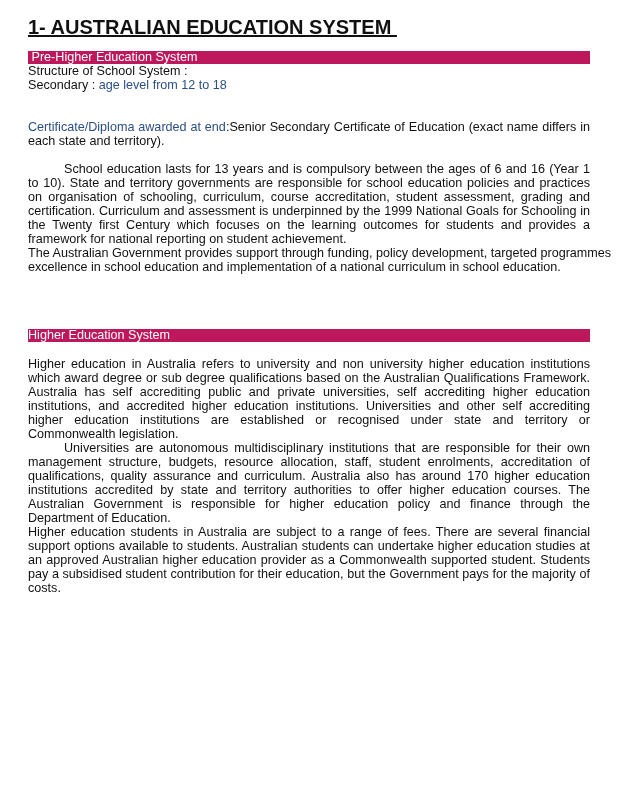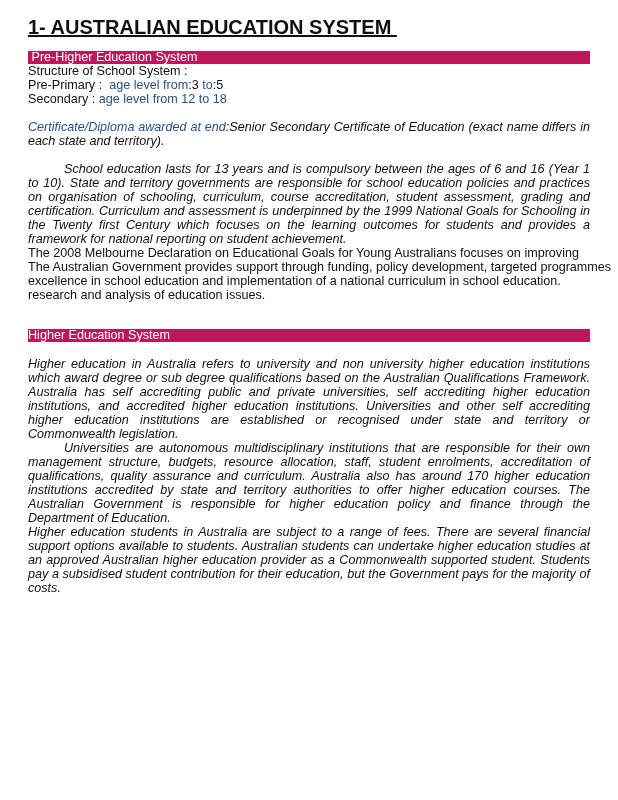--- a/index.html
+++ b/index.html
@@ -56,45 +56,42 @@
     .blue { color: #2b4f85; }
     .justify {
       text-align: justify;
       margin: 0;
     }
     .indent { text-indent: 36px; }
     .blk-structure { top: 64px; }
     .blk-cert { top: 120px; }
     .blk-school { top: 162px; }
     .blk-higher { top: 357px; }
-    p { margin: 0; font-style: italic; }
+    p { margin: 0; }
   </style>
 </head>
 <body>
 
 <div class="page">
 
   <h1 class="doc-title">1- AUSTRALIAN EDUCATION SYSTEM </h1>
 
   <div class="section-bar bar-1"> Pre-Higher Education System</div>
 
   <div class="block blk-structure">
     <span class="line">Structure of School System :</span>
-    <span class="line"><span style="white-space:pre">Pre-Primary :  </span><span class="blue">age level from</span><span style="white-space:pre">:3 </span><span class="blue">to</span><span>:5</span></span>
     <span class="line"><span style="white-space:pre">Secondary : </span><span class="blue">age level from 12 to 18</span></span>
   </div>
 
   <p class="block blk-cert justify"><span class="blue">Certificate/Diploma awarded at end</span><span>:Senior Secondary Certificate of Education (exact name differs in each state and territory).</span></p>
 
   <div class="block blk-school">
     <p class="justify indent">School education lasts for 13 years and is compulsory between the ages of 6 and 16 (Year 1 to 10). State and territory governments are responsible for school education policies and practices on organisation of schooling, curriculum, course accreditation, student assessment, grading and certification. Curriculum and assessment is underpinned by the 1999 National Goals for Schooling in the Twenty first Century which focuses on the learning outcomes for students and provides a framework for national reporting on student achievement.</p>
-    <span class="line">The 2008 Melbourne Declaration on Educational Goals for Young Australians focuses on improving</span>
     <span class="line">The Australian Government provides support through funding, policy development, targeted programmes</span>
     <span class="line">excellence in school education and implementation of a national curriculum in school education.</span>
-    <span class="line">research and analysis of education issues.</span>
   </div>
 
   <div class="section-bar bar-2">Higher Education System</div>
 
   <div class="block blk-higher">
     <p class="justify">Higher education in Australia refers to university and non university higher education institutions which award degree or sub degree qualifications based on the Australian Qualifications Framework. Australia has self accrediting public and private universities, self accrediting higher education institutions, and accredited higher education institutions. Universities and other self accrediting higher education institutions are established or recognised under state and territory or Commonwealth legislation.</p>
     <p class="justify indent">Universities are autonomous multidisciplinary institutions that are responsible for their own management structure, budgets, resource allocation, staff, student enrolments, accreditation of qualifications, quality assurance and curriculum. Australia also has around 170 higher education institutions accredited by state and territory authorities to offer higher education courses. The Australian Government is responsible for higher education policy and finance through the Department of Education.</p>
     <p class="justify">Higher education students in Australia are subject to a range of fees. There are several financial support options available to students. Australian students can undertake higher education studies at an approved Australian higher education provider as a Commonwealth supported student. Students pay a subsidised student contribution for their education, but the Government pays for the majority of costs.</p>
   </div>
 

